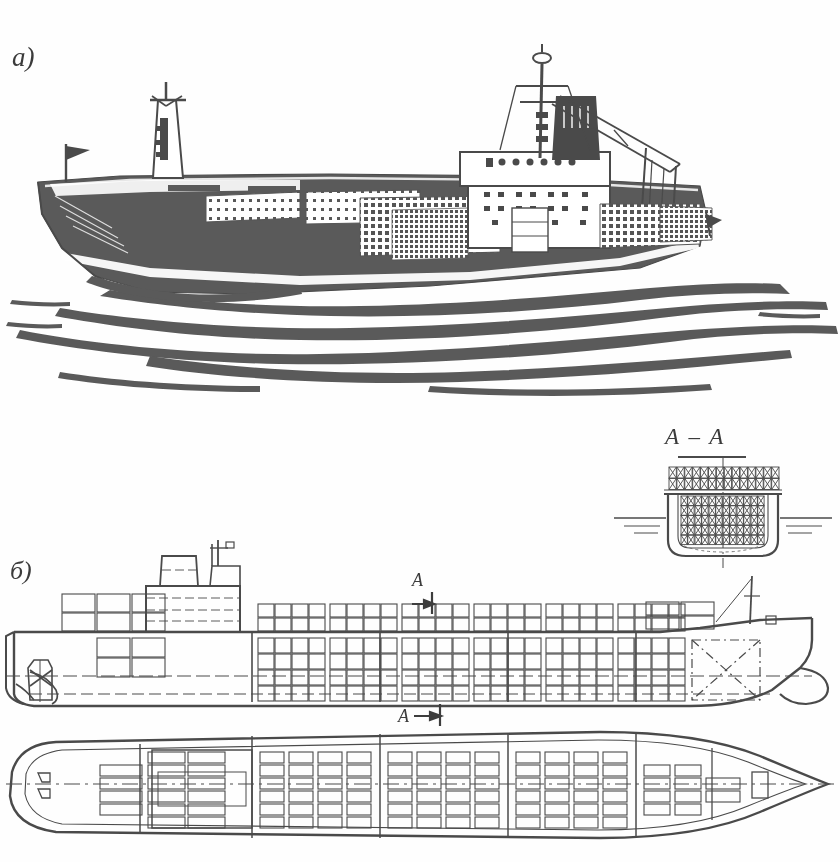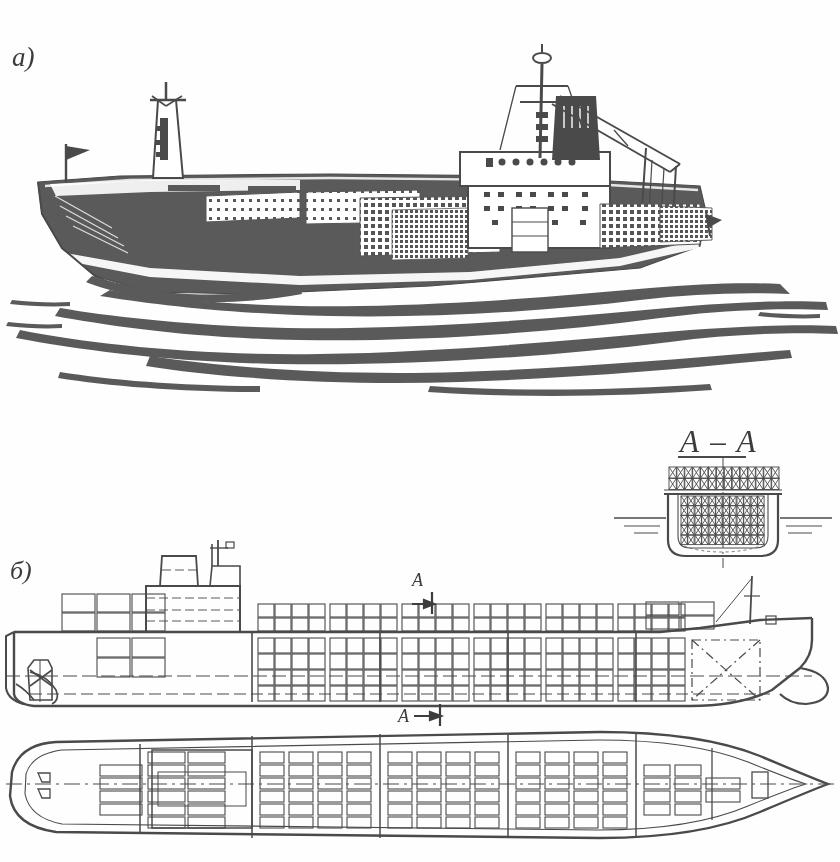--- a/index.html
+++ b/index.html
@@ -28,23 +28,23 @@
     left: 12px;
     top: 42px;
     font-size: 27px;
   }
   #label-b {
     left: 10px;
     top: 556px;
     font-size: 26px;
   }
   #label-aa {
-    left: 680px;
+    left: 665px;
     top: 424px;
-    font-size: 31px;
+    font-size: 23px;
     letter-spacing: 2px;
   }
   #label-aa-rule {
     position: absolute;
     left: 678px;
     top: 456px;
     width: 68px;
     height: 2px;
     background: #4a4a4a;
   }

